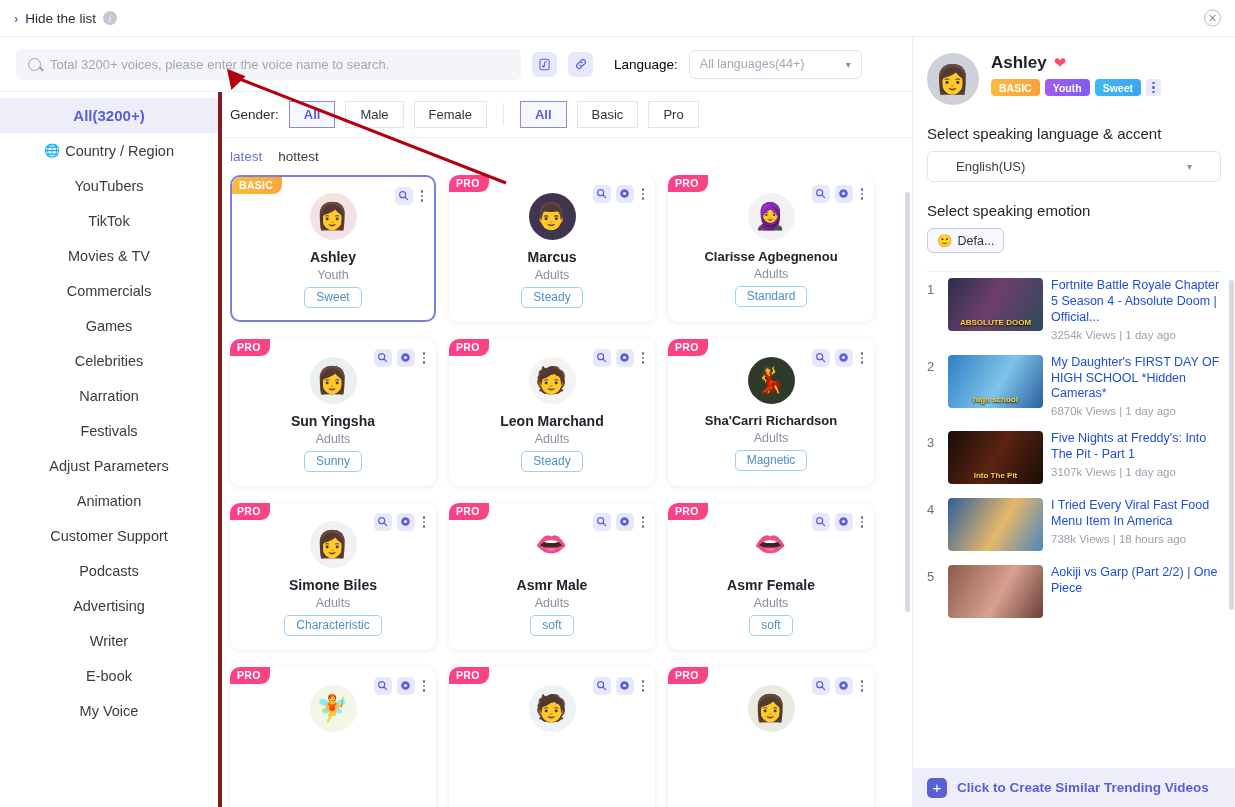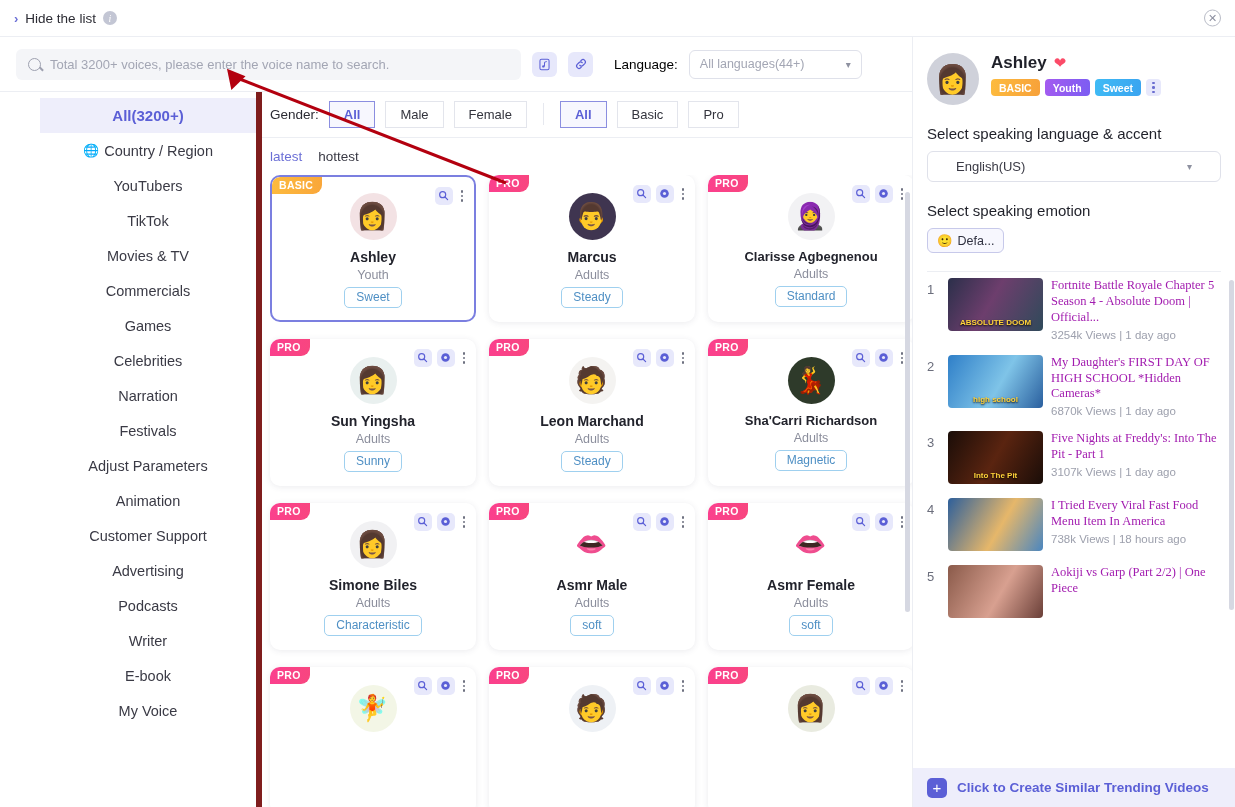--- a/index.html
+++ b/index.html
@@ -77,22 +77,22 @@
     width: 173px; height: 29px; border: 1px solid #dfe1ea; border-radius: 6px;
     display: flex; align-items: center; justify-content: space-between;
     padding: 0 10px; font-size: 12.5px; color: #a3a6b4; cursor: pointer; background: #fff;
   }
   .caret { color: #8e91a0; font-size: 10px; }
 
   .body-split { display: flex; flex: 1; min-height: 0; }
 
   
   .cats {
-    width: 222px; border-right: 6px solid #7f1d1d; padding-top: 6px;
-    background: #fff; overflow: hidden; margin-left: 40px;
+    width: 222px; border-right: 4px solid #7f1d1d; padding-top: 6px;
+    background: #fff; overflow: hidden;
   }
   .cat {
     height: 35px; display: flex; align-items: center; justify-content: center;
     font-size: 14.5px; color: #3a3a45; cursor: pointer; gap: 5px;
   }
   .cat.active {
     background: #eeeefb; color: #5b5fd6; font-weight: bold; font-size: 15px;
   }
   .globe-ico { font-size: 13px; }
 
@@ -208,21 +208,21 @@
   .vidlist { flex: 1; overflow: hidden; padding: 0 8px 0 14px; position: relative; }
   .vid { display: flex; gap: 8px; padding: 6px 0 8px 0; align-items: flex-start; cursor: pointer; }
   .vid-rank { width: 13px; font-size: 13px; color: #6b6e7c; padding-top: 4px; flex: none; }
   .thumb {
     width: 95px; height: 53px; border-radius: 4px; flex: none;
     background: #111; position: relative; overflow: hidden;
     display: flex; align-items: flex-end; justify-content: center;
   }
   .thumb span { font-size: 8px; color: #ffd23a; font-weight: bold; padding-bottom: 4px; text-shadow: 0 1px 2px #000; }
   .vid-meta { min-width: 0; }
-  .vid-title { font-size: 12.5px; color: #a21caf; line-height: 1.27; font-family: Liberation Serif, serif; }
+  .vid-title { font-size: 12.5px; color: #1d4ed8; line-height: 1.27; }
   .vid-sub { font-size: 11.5px; color: #9da0ad; margin-top: 3px; }
 
   .create-bar {
     height: 39px; background: #eeeefb; display: flex; align-items: center;
     gap: 10px; padding-left: 14px; cursor: pointer;
   }
   .plus-ico {
     width: 20px; height: 20px; border-radius: 5px; background: #5b5fd6; color: #fff;
     display: flex; align-items: center; justify-content: center; font-size: 15px; line-height: 1;
   }
@@ -312,24 +312,24 @@
           <div class="cat">
             <span>Adjust Parameters</span>
           </div>
           <div class="cat">
             <span>Animation</span>
           </div>
           <div class="cat">
             <span>Customer Support</span>
           </div>
           <div class="cat">
+            <span>Podcasts</span>
+          </div>
+          <div class="cat">
             <span>Advertising</span>
-          </div>
-          <div class="cat">
-            <span>Podcasts</span>
           </div>
           <div class="cat">
             <span>Writer</span>
           </div>
           <div class="cat">
             <span>E-book</span>
           </div>
           <div class="cat">
             <span>My Voice</span>
           </div>

